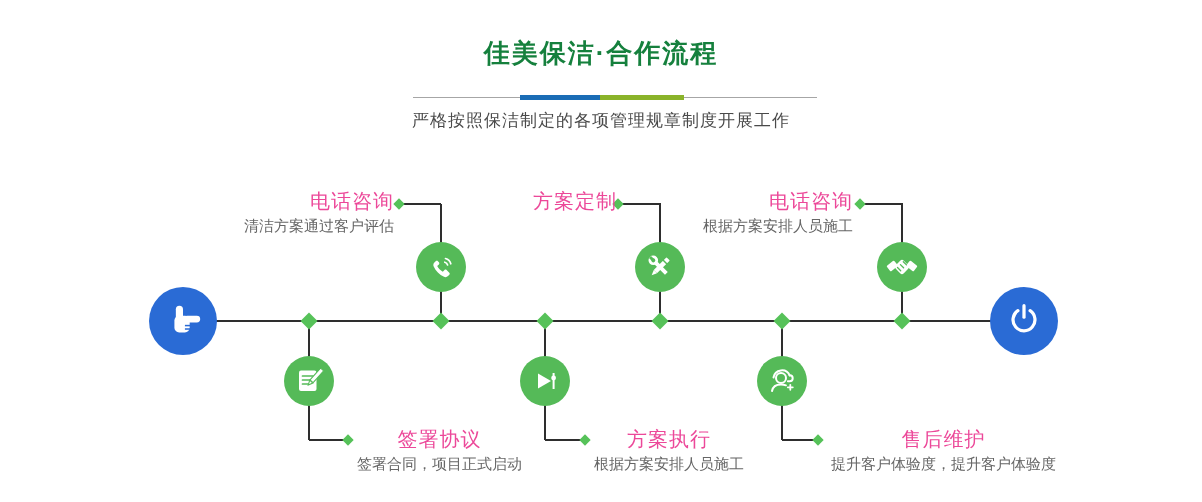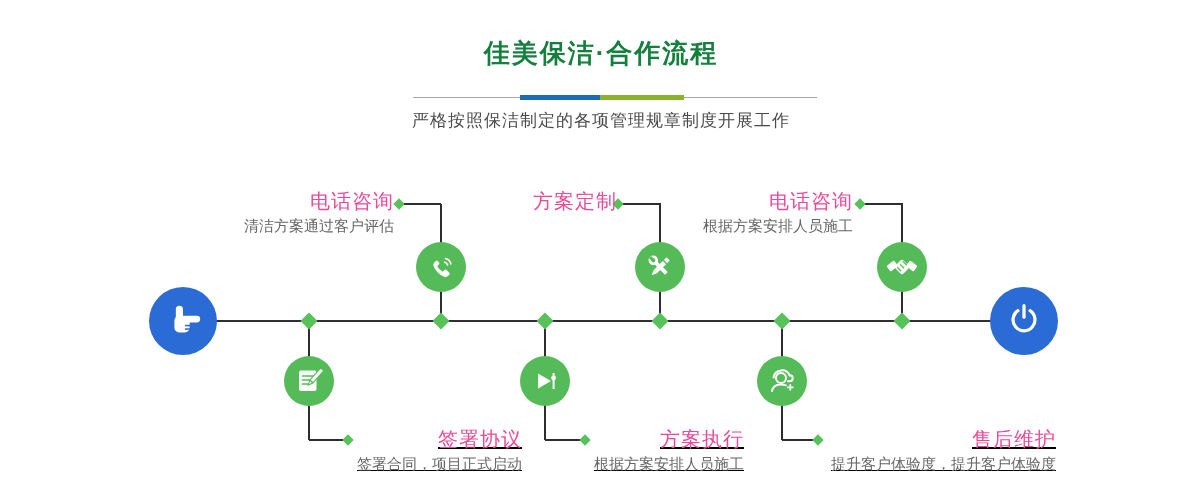--- a/index.html
+++ b/index.html
@@ -22,21 +22,21 @@
   .diamond.small{width:8px;height:8px;}
   .diamond.big{width:12px;height:12px;}
   
   .circle-green{position:absolute;width:50px;height:50px;border-radius:50%;
     background:#55ba58;display:flex;align-items:center;justify-content:center;}
   .circle-blue{position:absolute;width:68px;height:68px;border-radius:50%;
     background:#2a6bd5;display:flex;align-items:center;justify-content:center;}
   
   .step-label{position:absolute;white-space:nowrap;}
   .step-label.top{text-align:right;}
-  .step-label.bottom{text-align:right;text-decoration:underline;}
+  .step-label.bottom{text-align:center;}
   .step-title{font-size:20px;line-height:26px;color:#ec4899;font-weight:500;letter-spacing:1px;}
   .step-desc{font-size:15px;line-height:22px;color:#666;margin-top:1px;}
 </style>
 </head>
 <body>
 
 <div class="canvas">
 
   <div class="page-title">佳美保洁·合作流程</div>
   <div class="divider-thin"></div>

